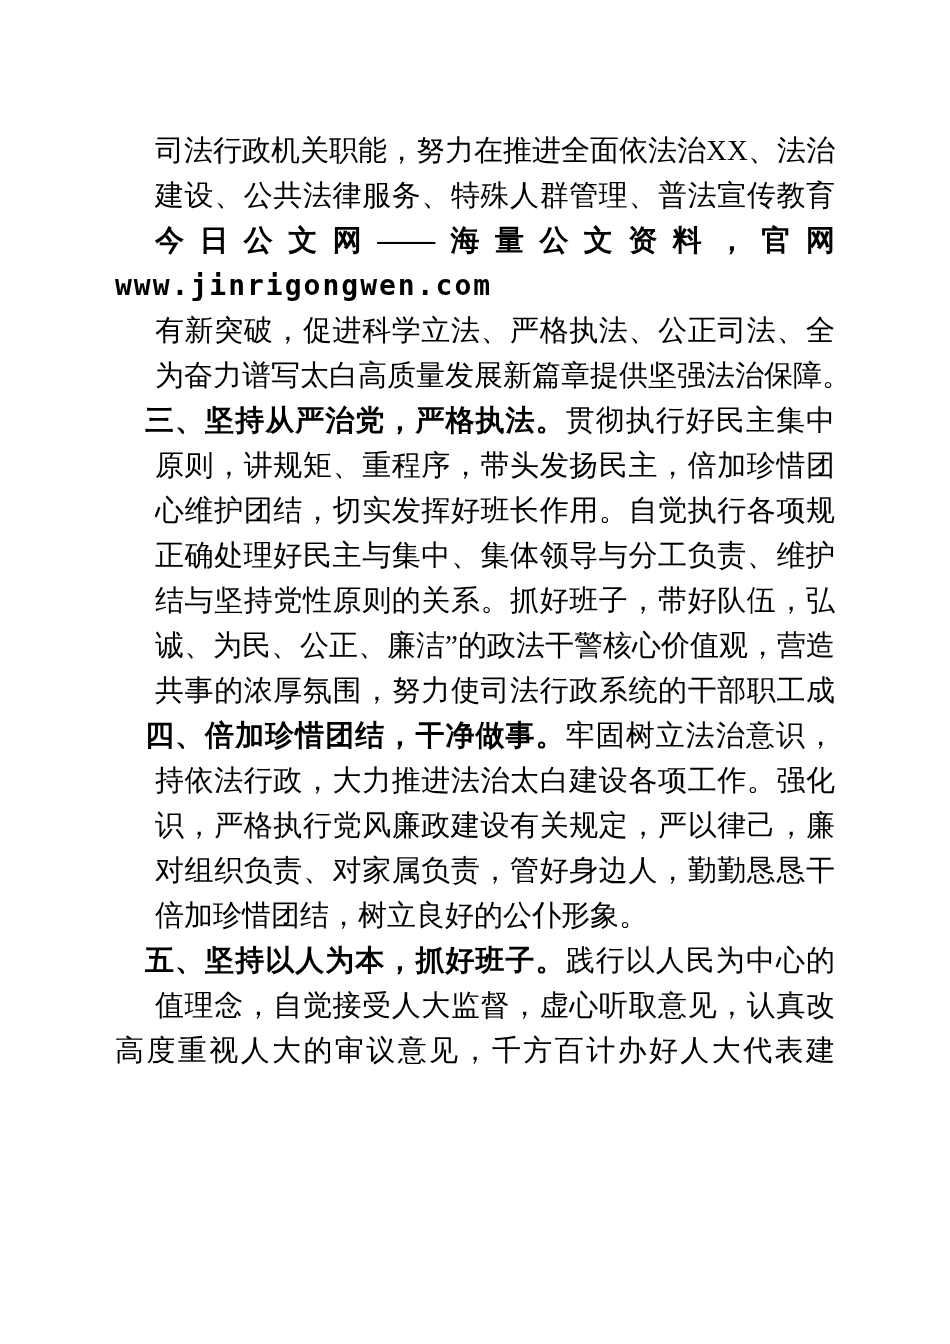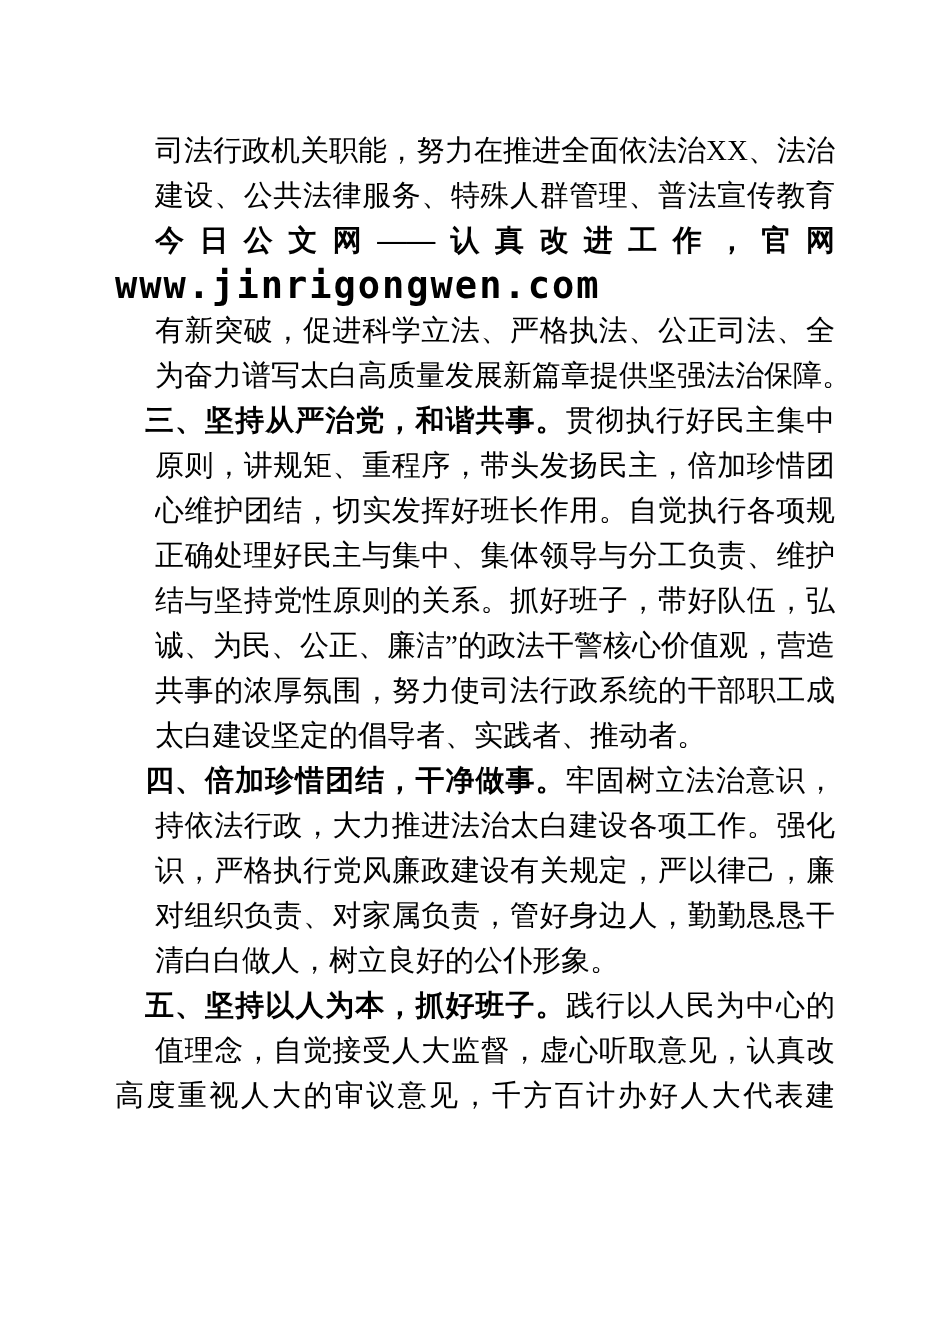--- a/index.html
+++ b/index.html
@@ -37,48 +37,47 @@
   .line.fill {
     white-space: normal;
     text-align-last: justify;
   }
   .line .b {
     font-weight: 700;
   }
   .line.mono {
     font-family: "DejaVu Sans Mono", "Liberation Mono", monospace;
     font-weight: 700;
-    font-size: 37px;
+    font-size: 28px;
     letter-spacing: 2px;
   }
   .line.banner {
     font-weight: 700;
   }
 </style>
 </head>
 <body>
 
 <div class="page">
   <div class="doc-body" id="doc-body">
       <div class="line fill" style="margin-left: 40px;"><span>司法行政机关职能，努力在推进全面依法治XX、法治政府</span></div>
       <div class="line fill" style="margin-left: 40px;"><span>建设、公共法律服务、特殊人群管理、普法宣传教育等方面</span></div>
-      <div class="line fill banner" style="margin-left: 40px;"><span class="b">今日公文网——认真改进工作，官网</span></div>
+      <div class="line fill banner" style="margin-left: 40px;"><span class="b">今日公文网——海量公文资料，官网</span></div>
       <div class="line mono" style="margin-left: 0px;"><span class="b">www.jinrigongwen.com</span></div>
       <div class="line fill" style="margin-left: 40px;"><span>有新突破，促进科学立法、严格执法、公正司法、全民守法，</span></div>
       <div class="line" style="margin-left: 40px;"><span>为奋力谱写太白高质量发展新篇章提供坚强法治保障。</span></div>
-      <div class="line fill" style="margin-left: 30px;"><span class="b">三、坚持从严治党，和谐共事。</span><span>贯彻执行好民主集中制</span></div>
+      <div class="line fill" style="margin-left: 30px;"><span class="b">三、坚持从严治党，严格执法。</span><span>贯彻执行好民主集中制</span></div>
       <div class="line fill" style="margin-left: 40px;"><span>原则，讲规矩、重程序，带头发扬民主，倍加珍惜团结，悉</span></div>
       <div class="line fill" style="margin-left: 40px;"><span>心维护团结，切实发挥好班长作用。自觉执行各项规章制度，</span></div>
       <div class="line fill" style="margin-left: 40px;"><span>正确处理好民主与集中、集体领导与分工负责、维护班子团</span></div>
       <div class="line fill" style="margin-left: 40px;"><span>结与坚持党性原则的关系。抓好班子，带好队伍，弘扬“忠</span></div>
       <div class="line fill" style="margin-left: 40px;"><span>诚、为民、公正、廉洁”的政法干警核心价值观，营造和谐</span></div>
       <div class="line fill" style="margin-left: 40px;"><span>共事的浓厚氛围，努力使司法行政系统的干部职工成为法治</span></div>
-      <div class="line" style="margin-left: 40px;"><span>太白建设坚定的倡导者、实践者、推动者。</span></div>
       <div class="line fill" style="margin-left: 30px;"><span class="b">四、倍加珍惜团结，干净做事。</span><span>牢固树立法治意识，坚</span></div>
       <div class="line fill" style="margin-left: 40px;"><span>持依法行政，大力推进法治太白建设各项工作。强化宗旨意</span></div>
       <div class="line fill" style="margin-left: 40px;"><span>识，严格执行党风廉政建设有关规定，严以律己，廉洁从政，</span></div>
       <div class="line fill" style="margin-left: 40px;"><span>对组织负责、对家属负责，管好身边人，勤勤恳恳干事，清</span></div>
-      <div class="line" style="margin-left: 40px;"><span>清白白做人，树立良好的公仆形象。</span></div>
+      <div class="line" style="margin-left: 40px;"><span>倍加珍惜团结，树立良好的公仆形象。</span></div>
       <div class="line fill" style="margin-left: 30px;"><span class="b">五、坚持以人为本，抓好班子。</span><span>践行以人民为中心的价</span></div>
       <div class="line fill" style="margin-left: 40px;"><span>值理念，自觉接受人大监督，虚心听取意见，认真改进工作，</span></div>
       <div class="line fill" style="margin-left: 0px;"><span>高度重视人大的审议意见，千方百计办好人大代表建议，多</span></div>
     </div>
 </div>
 
 </body></html>

